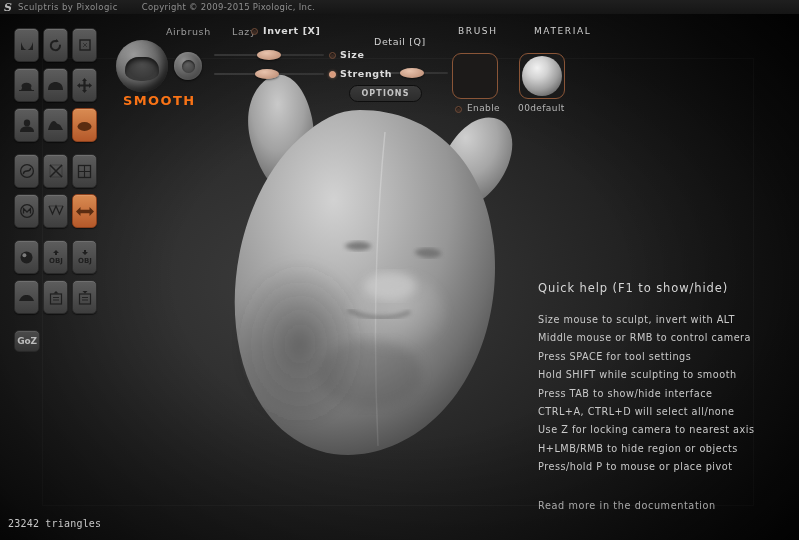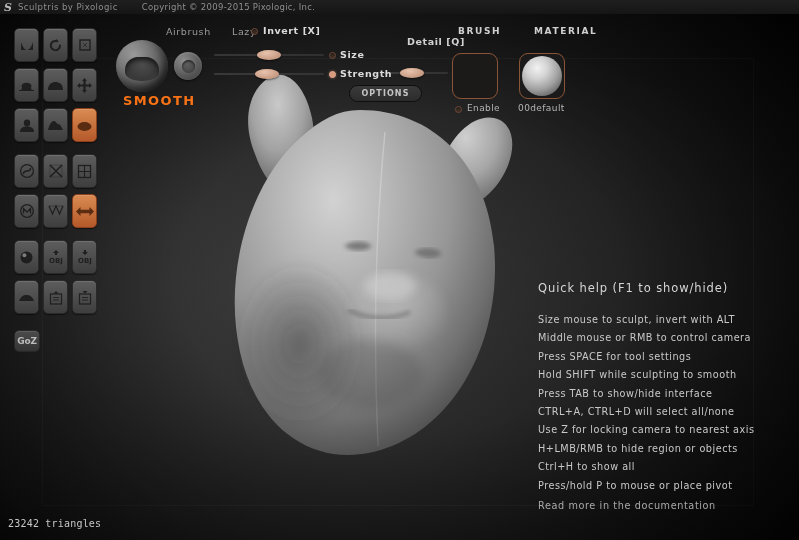--- a/index.html
+++ b/index.html
@@ -137,21 +137,21 @@
   #optionsbtn {
     position: absolute; left: 349px; top: 71px; width: 73px; height: 17px;
     border-radius: 9px; border: 1.5px solid #0e0e0e;
     background: linear-gradient(#3a3a3a, #2c2c2c);
     display: flex; align-items: center; justify-content: center;
     font-size: 8px; color: #c4c4c4; letter-spacing: 1.1px; font-weight: bold;
   }
 
   .panelhdr {
     position: absolute; font-size: 9px; color: #cfcfcf;
-    letter-spacing: 1.6px; font-weight: bold;
+    letter-spacing: 1.6px; font-weight: normal;
   }
   .swatch {
     position: absolute; border-radius: 9px;
     border: 1.5px solid #8a5537;
     background: #1c1a19;
   }
   #materialball {
     position: absolute; left: 519px; top: 39px; width: 46px; height: 46px;
     border-radius: 9px; border: 1.5px solid #8a5537; overflow: hidden;
     background: #1a1a1a;
@@ -446,21 +446,21 @@
     <div class="radio" style="left:329px; top:38px;"></div>
     <span class="toplabel" style="left:340px; top:35px; color:#dcdcdc; font-weight:bold;">Size</span>
 
     <div class="slider" style="left:214px; top:55px; width:110px;">
       <div class="track"></div>
       <div class="knob" style="left:48%;"></div>
     </div>
     <div class="radio on" style="left:329px; top:57px;"></div>
     <span class="toplabel" style="left:340px; top:54px; color:#dcdcdc; font-weight:bold;">Strength</span>
 
-    <span class="toplabel" style="left:407px; top:22px; color:#d2d2d2;font-weight:bold;">Detail [Q]</span>
+    <span class="toplabel" style="left:374px; top:22px; color:#d2d2d2;">Detail [Q]</span>
     <div class="slider" style="left:383px; top:54px; width:65px;">
       <div class="track"></div>
       <div class="knob" style="left:45%;"></div>
     </div>
 
     <div id="optionsbtn">OPTIONS</div>
 
     <span class="panelhdr" style="left:458px; top:12px;">BRUSH</span>
     <div class="swatch" style="left:452px; top:39px; width:46px; height:46px;"></div>
     <div class="radio" style="left:455px; top:92px;"></div>
@@ -477,21 +477,20 @@
   <div id="quickhelp">
     <div class="qh-title">Quick help (F1 to show/hide)</div>
     <div class="qh-line">Size mouse to sculpt, invert with ALT</div>
     <div class="qh-line">Middle mouse or RMB to control camera</div>
     <div class="qh-line">Press SPACE for tool settings</div>
     <div class="qh-line">Hold SHIFT while sculpting to smooth</div>
     <div class="qh-line">Press TAB to show/hide interface</div>
     <div class="qh-line">CTRL+A, CTRL+D will select all/none</div>
     <div class="qh-line">Use Z for locking camera to nearest axis</div>
     <div class="qh-line">H+LMB/RMB to hide region or objects</div>
-    <div class="qh-line">Ctrl+H to show all</div>
     <div class="qh-line">Press/hold P to mouse or place pivot</div>
   </div>
 
   <div id="readmore">Read more in the documentation</div>
 
   <div id="tricount">23242 triangles</div>
 
 </div>
 
 </body></html>

